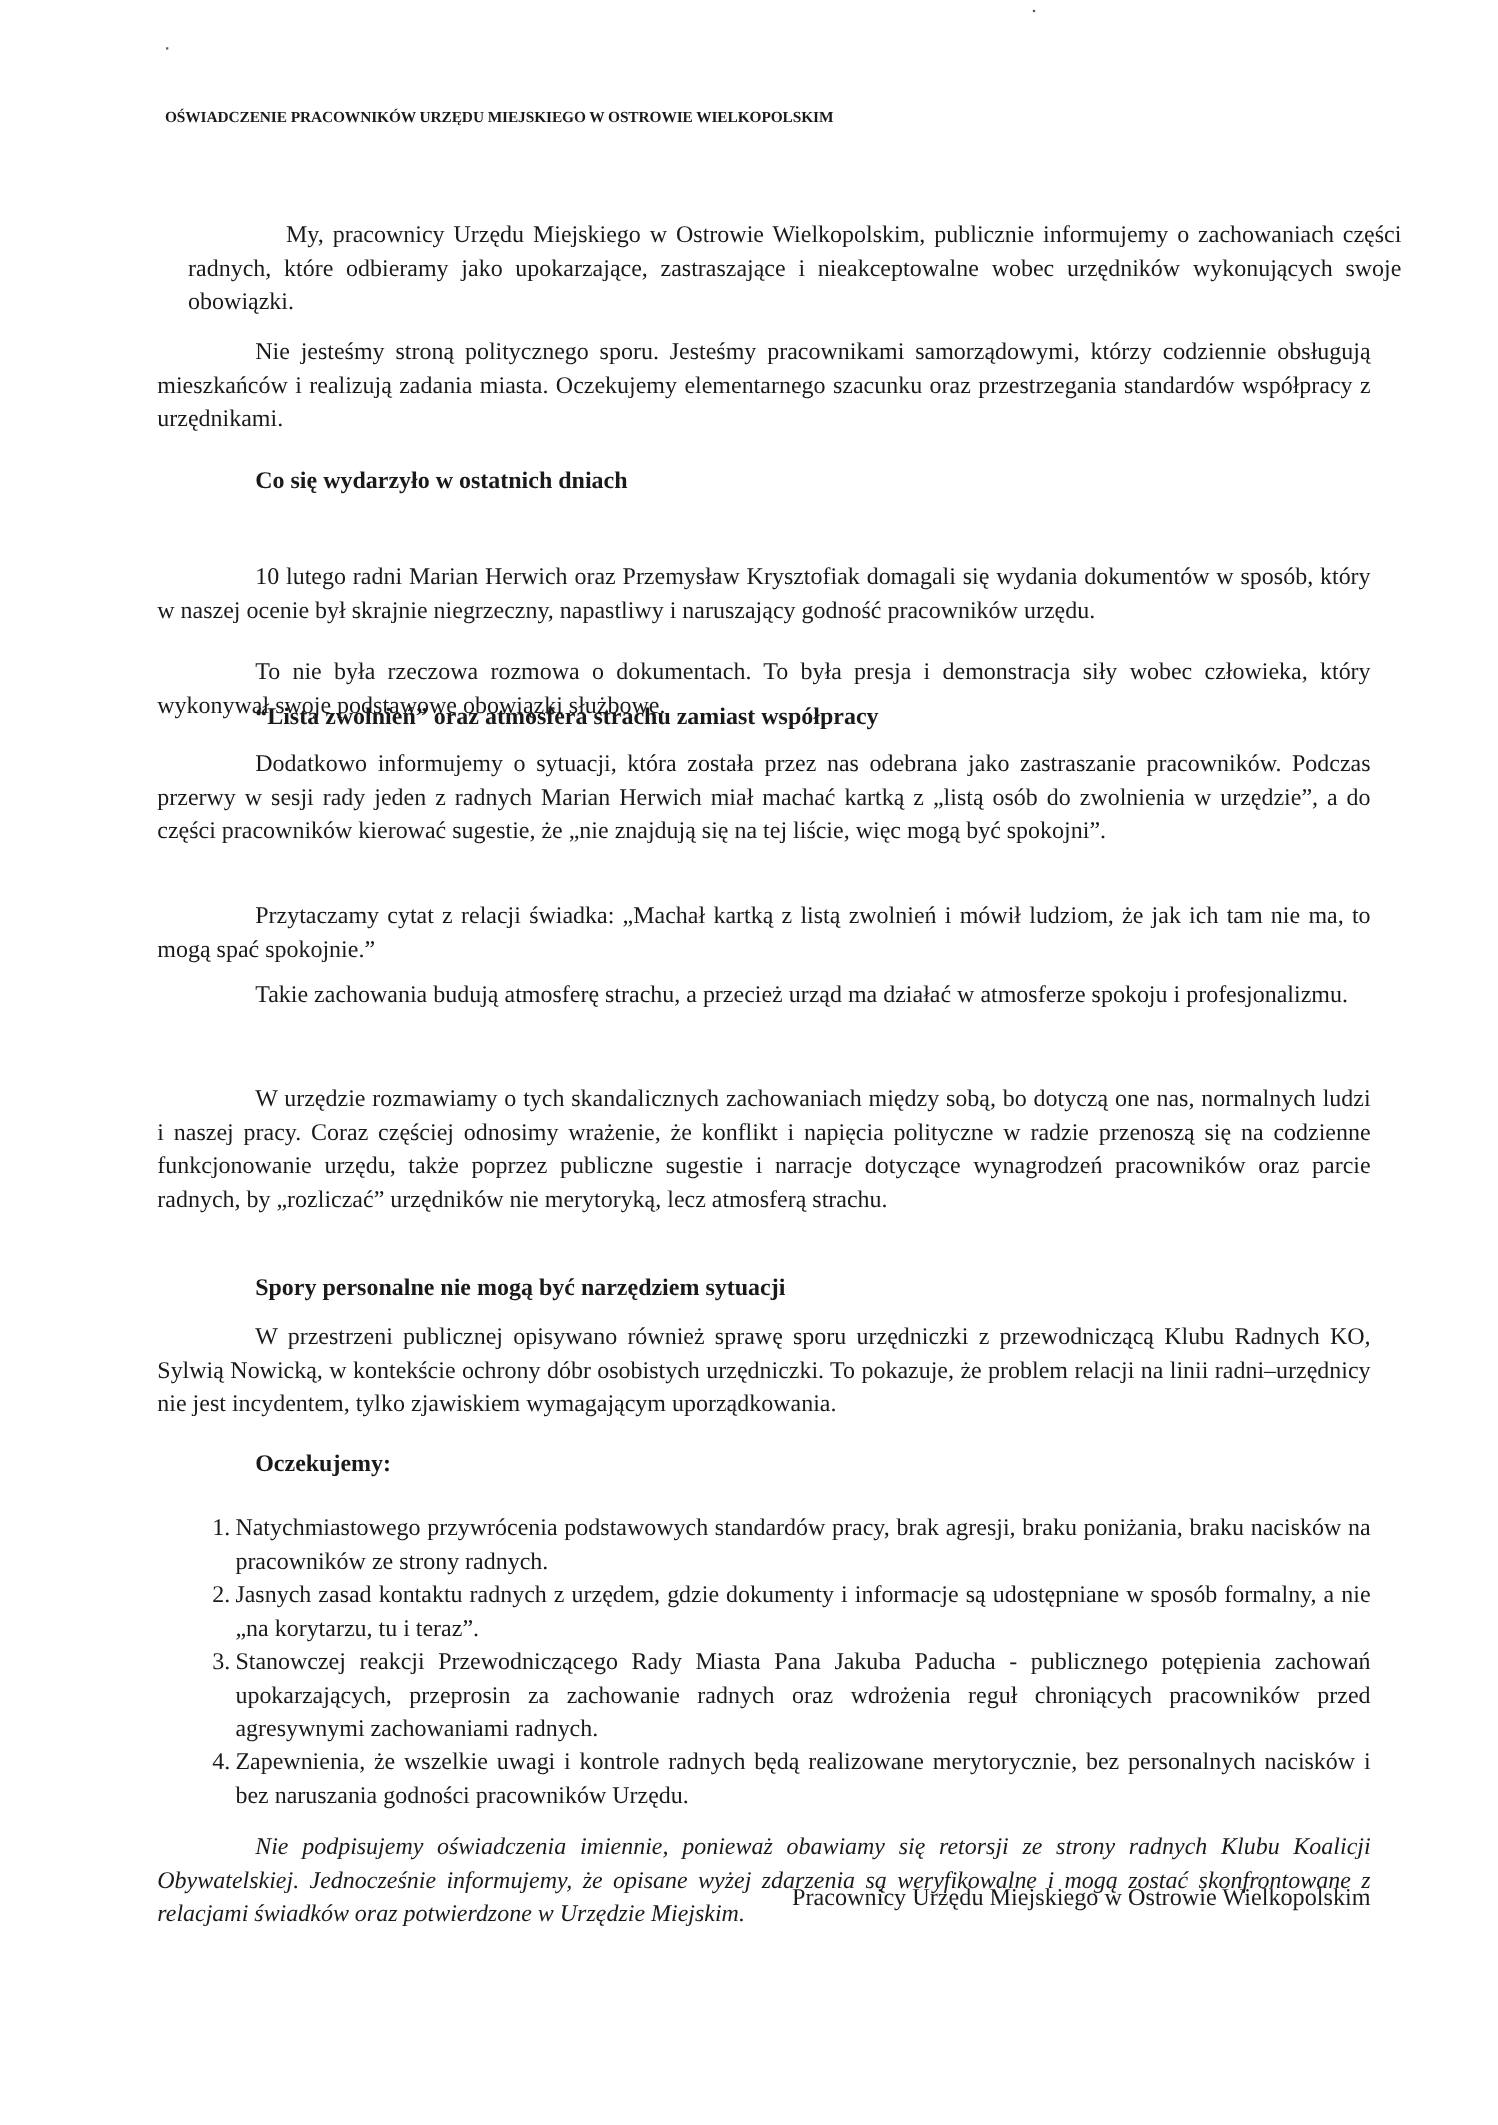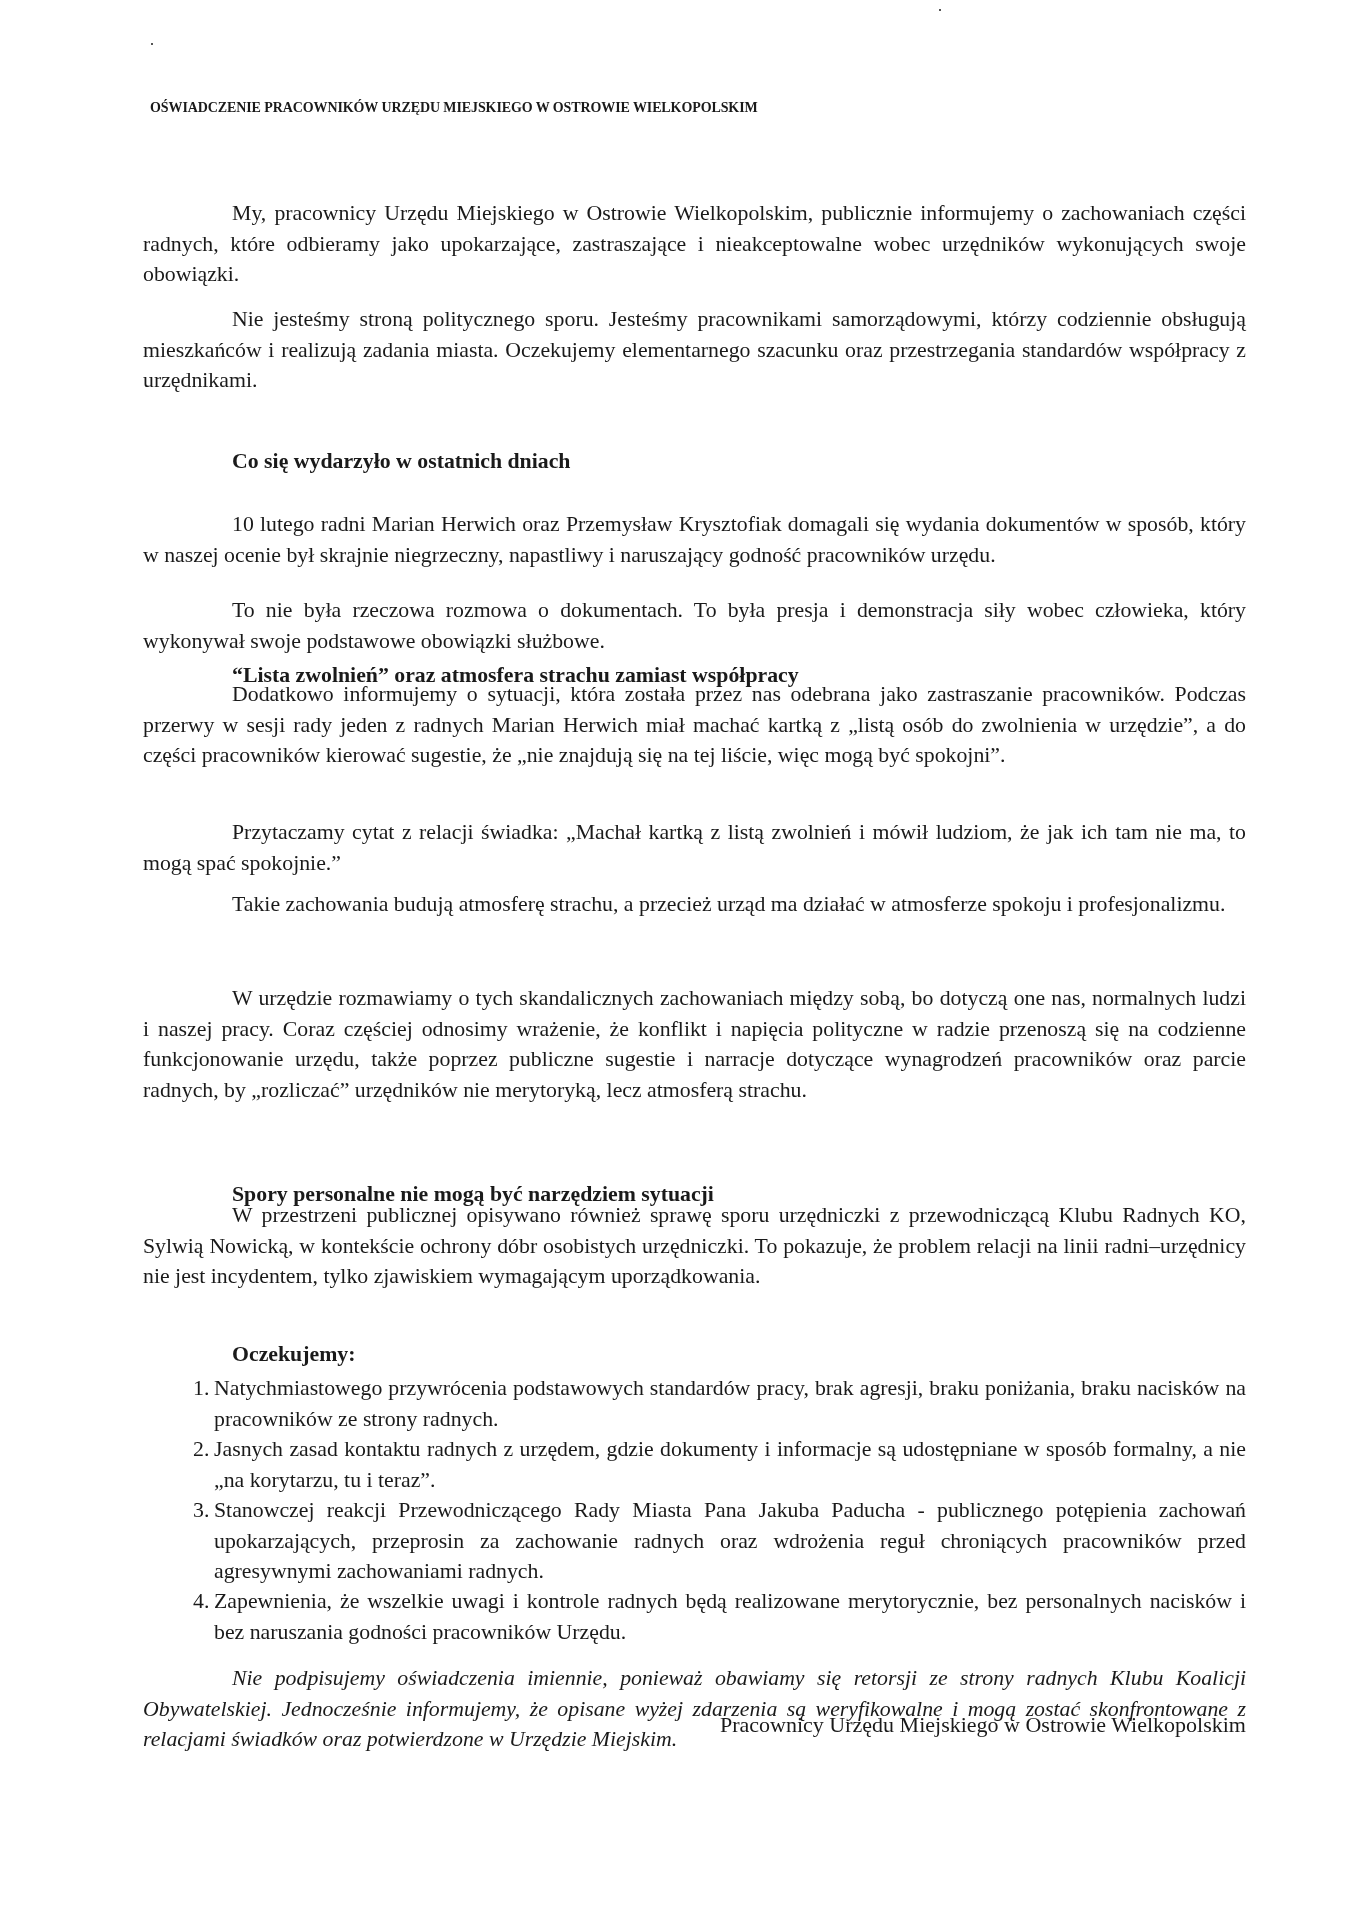--- a/index.html
+++ b/index.html
@@ -14,21 +14,21 @@
     font-weight: bold; font-size: 14px; letter-spacing: -0.1px;
     white-space: nowrap;
   }
   .p {
     position: absolute; left: 0; width: 1103px;
     font-size: 21.8px; line-height: 30.5px; text-align: justify;
     text-indent: 89px; margin: 0;
   }
   .h {
     position: absolute; left: 89px;
-    font-size: 21.8px; line-height: 30px; font-weight: bold; white-space: nowrap; margin-top: 24px;
+    font-size: 21.8px; line-height: 30px; font-weight: bold; white-space: nowrap;
   }
   .li {
     position: absolute; left: 50px; width: 1053px;
     font-size: 21.8px; line-height: 30.5px; text-align: justify; margin: 0;
     padding-left: 0;
   }
   .li .num { position: absolute; left: 0; width: 30px; }
   .li .txt { display: block; margin-left: 21px; text-align: justify; }
   .sig {
     position: absolute; right: 0; top: 1712px;
@@ -38,21 +38,21 @@
 </style>
 </head>
 <body>
 
 <div class="speck" style="left:151px;top:43px;"></div>
 <div class="speck" style="left:939px;top:9px;"></div>
 
 <div class="title">OŚWIADCZENIE PRACOWNIKÓW URZĘDU MIEJSKIEGO W OSTROWIE WIELKOPOLSKIM</div>
 
 <div class="page">
-  <p class="p" style="top:198px;">My, pracownicy Urzędu Miejskiego w Ostrowie Wielkopolskim, publicznie informujemy o zachowaniach części radnych, które odbieramy jako upokarzające, zastraszające i nieakceptowalne wobec urzędników wykonujących swoje obowiązki.</p>
+  <p class="p" style="top:198px;margin-left:28px;">My, pracownicy Urzędu Miejskiego w Ostrowie Wielkopolskim, publicznie informujemy o zachowaniach części radnych, które odbieramy jako upokarzające, zastraszające i nieakceptowalne wobec urzędników wykonujących swoje obowiązki.</p>
   <p class="p" style="top:304px;">Nie jesteśmy stroną politycznego sporu. Jesteśmy pracownikami samorządowymi, którzy codziennie obsługują mieszkańców i realizują zadania miasta. Oczekujemy elementarnego szacunku oraz przestrzegania standardów współpracy z urzędnikami.</p>
 
   <div class="h" style="top:422px;">Co się wydarzyło w ostatnich dniach</div>
   <p class="p" style="top:509px;">10 lutego radni Marian Herwich oraz Przemysław Krysztofiak domagali się wydania dokumentów w sposób, który w naszej ocenie był skrajnie niegrzeczny, napastliwy i naruszający godność pracowników urzędu.</p>
   <p class="p" style="top:595px;">To nie była rzeczowa rozmowa o dokumentach. To była presja i demonstracja siły wobec człowieka, który wykonywał swoje podstawowe obowiązki służbowe.</p>
 
   <div class="h" style="top:636px;">“Lista zwolnień” oraz atmosfera strachu zamiast współpracy</div>
   <p class="p" style="top:679px;">Dodatkowo informujemy o sytuacji, która została przez nas odebrana jako zastraszanie pracowników. Podczas przerwy w sesji rady jeden z radnych Marian Herwich miał machać kartką z „listą osób do zwolnienia w urzędzie”, a do części pracowników kierować sugestie, że „nie znajdują się na tej liście, więc mogą być spokojni”.</p>
   <p class="p" style="top:817px;">Przytaczamy cytat z relacji świadka: „Machał kartką z listą zwolnień i mówił ludziom, że jak ich tam nie ma, to mogą spać spokojnie.”</p>
   <p class="p" style="top:889px;">Takie zachowania budują atmosferę strachu, a przecież urząd ma działać w atmosferze spokoju i profesjonalizmu.</p>

